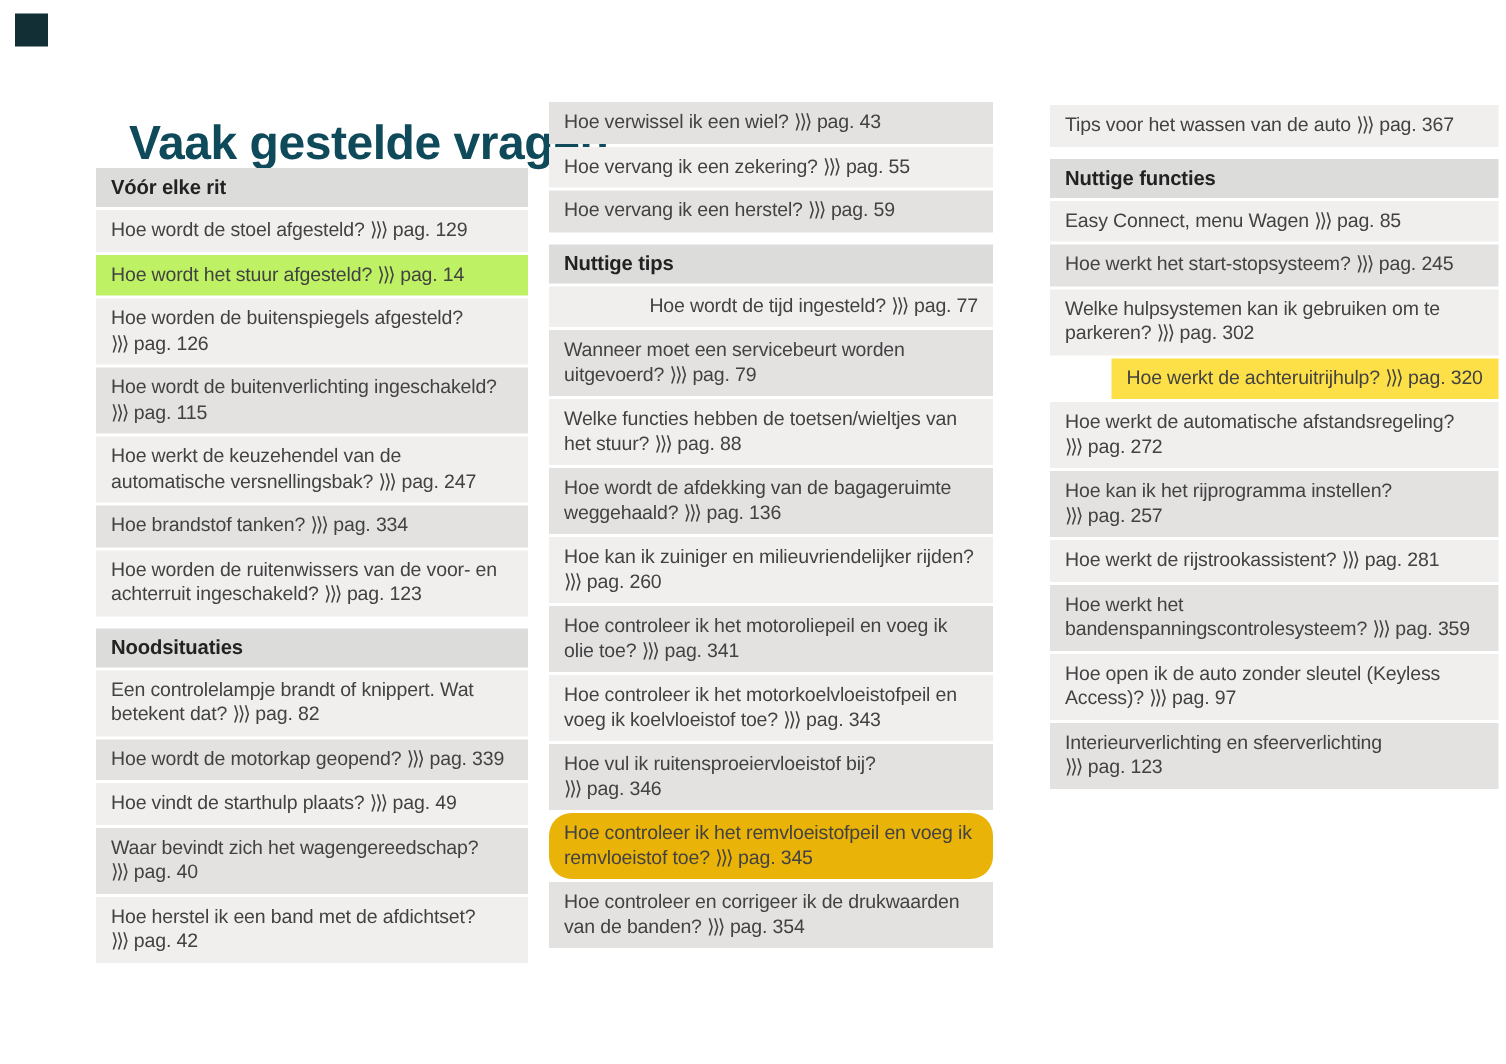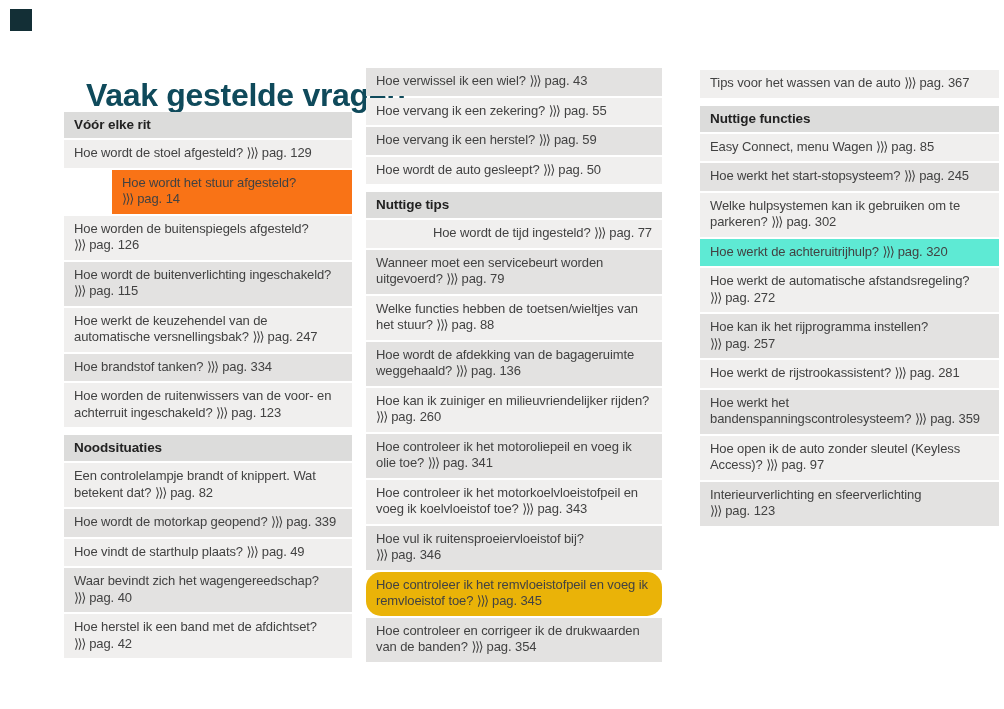--- a/index.html
+++ b/index.html
@@ -28,57 +28,56 @@
 </style>
 </head>
 <body>
 
 <div class="page">
   <div class="corner-marker" style="background: rgb(19, 47, 54);"></div>
   <h1 class="title" style="color: rgb(15, 74, 91);">Vaak gestelde vragen</h1>
   <div class="col" id="col-0" style="left:64px; top:112px; width:288px;">
       <div class="sec-header" style="background: rgb(220, 220, 219);"><span>Vóór elke rit</span></div>
       <div class="faq-item" style="background: rgb(240, 239, 238);"><span class="q">Hoe wordt de stoel afgesteld? </span><span class="ref"><span class="arrows">⟩⟩⟩</span> pag. 129</span></div>
-      <div class="faq-item" style="background: #f97316; margin-left: 48px;"><span class="q">Hoe wordt het stuur afgesteld? </span><span class="ref"><span class="arrows">⟩⟩⟩</span> pag. 14</span></div>
+      <div class="faq-item" style="background: #bef264;"><span class="q">Hoe wordt het stuur afgesteld? </span><span class="ref"><span class="arrows">⟩⟩⟩</span> pag. 14</span></div>
       <div class="faq-item" style="background: rgb(240, 239, 238);"><span class="q">Hoe worden de buitenspiegels afgesteld? </span><span class="ref"><span class="arrows">⟩⟩⟩</span> pag. 126</span></div>
       <div class="faq-item" style="background: rgb(227, 226, 225);"><span class="q">Hoe wordt de buitenverlichting ingeschakeld? </span><span class="ref"><span class="arrows">⟩⟩⟩</span> pag. 115</span></div>
       <div class="faq-item" style="background: rgb(240, 239, 238);"><span class="q">Hoe werkt de keuzehendel van de automatische versnellingsbak? </span><span class="ref"><span class="arrows">⟩⟩⟩</span> pag. 247</span></div>
       <div class="faq-item" style="background: rgb(227, 226, 225);"><span class="q">Hoe brandstof tanken? </span><span class="ref"><span class="arrows">⟩⟩⟩</span> pag. 334</span></div>
       <div class="faq-item" style="background: rgb(240, 239, 238);"><span class="q">Hoe worden de ruitenwissers van de voor- en achterruit ingeschakeld? </span><span class="ref"><span class="arrows">⟩⟩⟩</span> pag. 123</span></div>
       <div class="sec-header gap-above" style="background: rgb(220, 220, 219);"><span>Noodsituaties</span></div>
       <div class="faq-item" style="background: rgb(240, 239, 238);"><span class="q">Een controlelampje brandt of knippert. Wat betekent dat? </span><span class="ref"><span class="arrows">⟩⟩⟩</span> pag. 82</span></div>
       <div class="faq-item" style="background: rgb(227, 226, 225);"><span class="q">Hoe wordt de motorkap geopend? </span><span class="ref"><span class="arrows">⟩⟩⟩</span> pag. 339</span></div>
       <div class="faq-item" style="background: rgb(240, 239, 238);"><span class="q">Hoe vindt de starthulp plaats? </span><span class="ref"><span class="arrows">⟩⟩⟩</span> pag. 49</span></div>
       <div class="faq-item" style="background: rgb(227, 226, 225);"><span class="q">Waar bevindt zich het wagengereedschap? </span><span class="ref"><span class="arrows">⟩⟩⟩</span> pag. 40</span></div>
       <div class="faq-item" style="background: rgb(240, 239, 238);"><span class="q">Hoe herstel ik een band met de afdichtset? </span><span class="ref"><span class="arrows">⟩⟩⟩</span> pag. 42</span></div>
     </div>
   <div class="col" id="col-1" style="left:366px; top:68px; width:296px;">
       <div class="faq-item" style="background: rgb(227, 226, 225);"><span class="q">Hoe verwissel ik een wiel? </span><span class="ref"><span class="arrows">⟩⟩⟩</span> pag. 43</span></div>
       <div class="faq-item" style="background: rgb(240, 239, 238);"><span class="q">Hoe vervang ik een zekering? </span><span class="ref"><span class="arrows">⟩⟩⟩</span> pag. 55</span></div>
       <div class="faq-item" style="background: rgb(227, 226, 225);"><span class="q">Hoe vervang ik een herstel? </span><span class="ref"><span class="arrows">⟩⟩⟩</span> pag. 59</span></div>
-      <div class="faq-item" style="background: rgb(240, 239, 238);"><span class="q">Hoe wordt de auto gesleept? </span><span class="ref"><span class="arrows">⟩⟩⟩</span> pag. 50</span></div>
       <div class="sec-header gap-above" style="background: rgb(220, 220, 219);"><span>Nuttige tips</span></div>
       <div class="faq-item" style="background: rgb(240, 239, 238); text-align: right;"><span class="q">Hoe wordt de tijd ingesteld? </span><span class="ref"><span class="arrows">⟩⟩⟩</span> pag. 77</span></div>
       <div class="faq-item" style="background: rgb(227, 226, 225);"><span class="q">Wanneer moet een servicebeurt worden uitgevoerd? </span><span class="ref"><span class="arrows">⟩⟩⟩</span> pag. 79</span></div>
       <div class="faq-item" style="background: rgb(240, 239, 238);"><span class="q">Welke functies hebben de toetsen/wieltjes van het stuur? </span><span class="ref"><span class="arrows">⟩⟩⟩</span> pag. 88</span></div>
       <div class="faq-item" style="background: rgb(227, 226, 225);"><span class="q">Hoe wordt de afdekking van de bagageruimte weggehaald? </span><span class="ref"><span class="arrows">⟩⟩⟩</span> pag. 136</span></div>
       <div class="faq-item" style="background: rgb(240, 239, 238);"><span class="q">Hoe kan ik zuiniger en milieuvriendelijker rijden? </span><span class="ref"><span class="arrows">⟩⟩⟩</span> pag. 260</span></div>
       <div class="faq-item" style="background: rgb(227, 226, 225);"><span class="q">Hoe controleer ik het motoroliepeil en voeg ik olie toe? </span><span class="ref"><span class="arrows">⟩⟩⟩</span> pag. 341</span></div>
       <div class="faq-item" style="background: rgb(240, 239, 238);"><span class="q">Hoe controleer ik het motorkoelvloeistofpeil en voeg ik koelvloeistof toe? </span><span class="ref"><span class="arrows">⟩⟩⟩</span> pag. 343</span></div>
       <div class="faq-item" style="background: rgb(227, 226, 225);"><span class="q">Hoe vul ik ruitensproeiervloeistof bij? </span><span class="ref"><span class="arrows">⟩⟩⟩</span> pag. 346</span></div>
       <div class="faq-item" style="background: #eab308; border-radius: 15px;"><span class="q">Hoe controleer ik het remvloeistofpeil en voeg ik remvloeistof toe? </span><span class="ref"><span class="arrows">⟩⟩⟩</span> pag. 345</span></div>
       <div class="faq-item" style="background: rgb(227, 226, 225);"><span class="q">Hoe controleer en corrigeer ik de drukwaarden van de banden? </span><span class="ref"><span class="arrows">⟩⟩⟩</span> pag. 354</span></div>
     </div>
   <div class="col" id="col-2" style="left:660px; top:70px; width:299px;padding-left:40px;">
       <div class="faq-item" style="background: rgb(240, 239, 238);"><span class="q">Tips voor het wassen van de auto </span><span class="ref"><span class="arrows">⟩⟩⟩</span> pag. 367</span></div>
       <div class="sec-header gap-above" style="background: rgb(220, 220, 219);"><span>Nuttige functies</span></div>
       <div class="faq-item" style="background: rgb(240, 239, 238);"><span class="q">Easy Connect, menu Wagen </span><span class="ref"><span class="arrows">⟩⟩⟩</span> pag. 85</span></div>
       <div class="faq-item" style="background: rgb(227, 226, 225);"><span class="q">Hoe werkt het start-stopsysteem? </span><span class="ref"><span class="arrows">⟩⟩⟩</span> pag. 245</span></div>
       <div class="faq-item" style="background: rgb(240, 239, 238);"><span class="q">Welke hulpsystemen kan ik gebruiken om te parkeren? </span><span class="ref"><span class="arrows">⟩⟩⟩</span> pag. 302</span></div>
-      <div class="faq-item" style="background: #5eead4;"><span class="q">Hoe werkt de achteruitrijhulp? </span><span class="ref"><span class="arrows">⟩⟩⟩</span> pag. 320</span></div>
+      <div class="faq-item" style="background: #fde047; margin-left: 41px;"><span class="q">Hoe werkt de achteruitrijhulp? </span><span class="ref"><span class="arrows">⟩⟩⟩</span> pag. 320</span></div>
       <div class="faq-item" style="background: rgb(240, 239, 238);"><span class="q">Hoe werkt de automatische afstandsregeling? </span><span class="ref"><span class="arrows">⟩⟩⟩</span> pag. 272</span></div>
       <div class="faq-item" style="background: rgb(227, 226, 225);"><span class="q">Hoe kan ik het rijprogramma instellen? </span><span class="ref"><span class="arrows">⟩⟩⟩</span> pag. 257</span></div>
       <div class="faq-item" style="background: rgb(240, 239, 238);"><span class="q">Hoe werkt de rijstrookassistent? </span><span class="ref"><span class="arrows">⟩⟩⟩</span> pag. 281</span></div>
       <div class="faq-item" style="background: rgb(227, 226, 225);"><span class="q">Hoe werkt het bandenspanningscontrolesysteem? </span><span class="ref"><span class="arrows">⟩⟩⟩</span> pag. 359</span></div>
       <div class="faq-item" style="background: rgb(240, 239, 238);"><span class="q">Hoe open ik de auto zonder sleutel (Keyless Access)? </span><span class="ref"><span class="arrows">⟩⟩⟩</span> pag. 97</span></div>
       <div class="faq-item" style="background: rgb(227, 226, 225);"><span class="q">Interieurverlichting en sfeerverlichting </span><span class="ref"><span class="arrows">⟩⟩⟩</span> pag. 123</span></div>
     </div>
 </div>
 
 </body></html>

